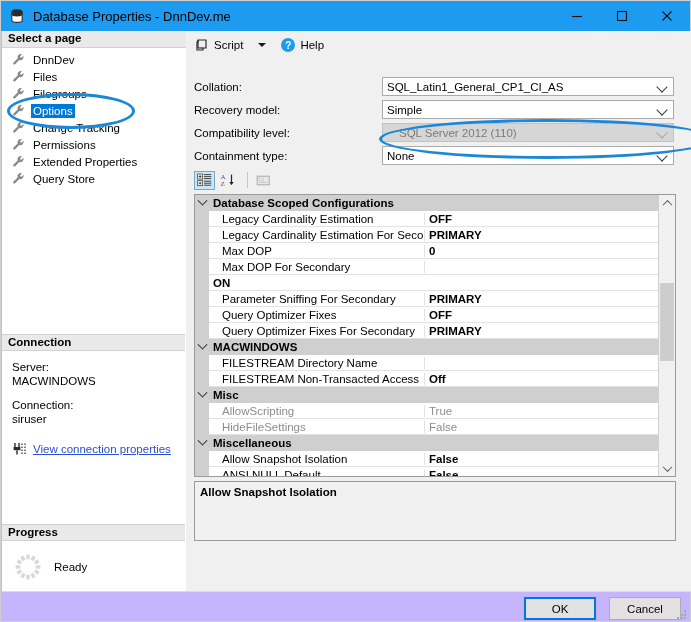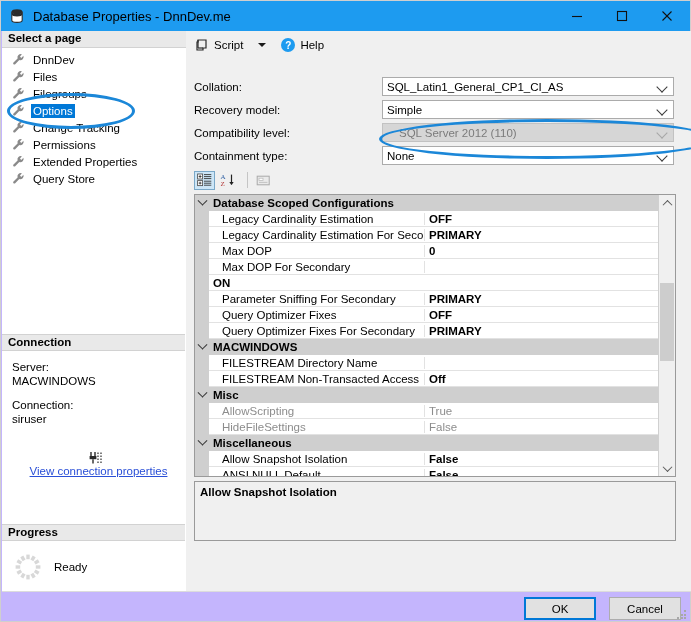--- a/index.html
+++ b/index.html
@@ -64,21 +64,21 @@
   .page-item.selected .page-label{background:#0078d7;color:#fff;}
 
   .section-head{
     height:17px;background:#e9e9e9;border-top:1px solid #d2d2d2;
     border-bottom:1px solid #d2d2d2;
     font-weight:bold;font-size:11.5px;padding:1px 0 0 6px;box-sizing:border-box;
   }
   .conn-body{padding:9px 0 0 10px;}
   .conn-line{font-size:11.5px;line-height:14px;}
   .conn-gap{height:10px;}
-  .conn-link-row{display:flex;align-items:center;margin-top:25px;flex-direction:column;}
+  .conn-link-row{display:flex;align-items:center;margin-top:16px;}
   .plug-icon{width:16px;height:14px;position:relative;flex:none;margin-right:5px;}
   .conn-link{color:#2a4fd7;text-decoration:underline;font-size:11.5px;cursor:pointer;}
 
   .prog-body{display:flex;align-items:center;padding:12px 0 0 12px;}
   .spinner{width:28px;height:28px;flex:none;margin-right:12px;}
   .prog-text{font-size:11.5px;}
 
   
   .rightpane{
     position:absolute;left:185px;top:30px;width:505px;height:560px;

